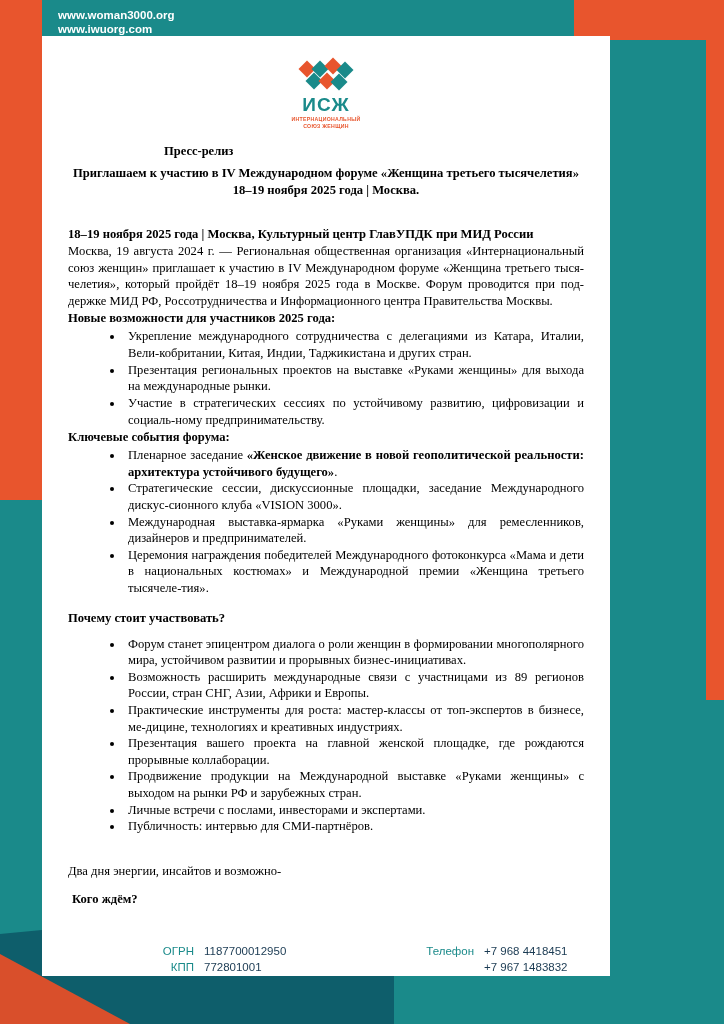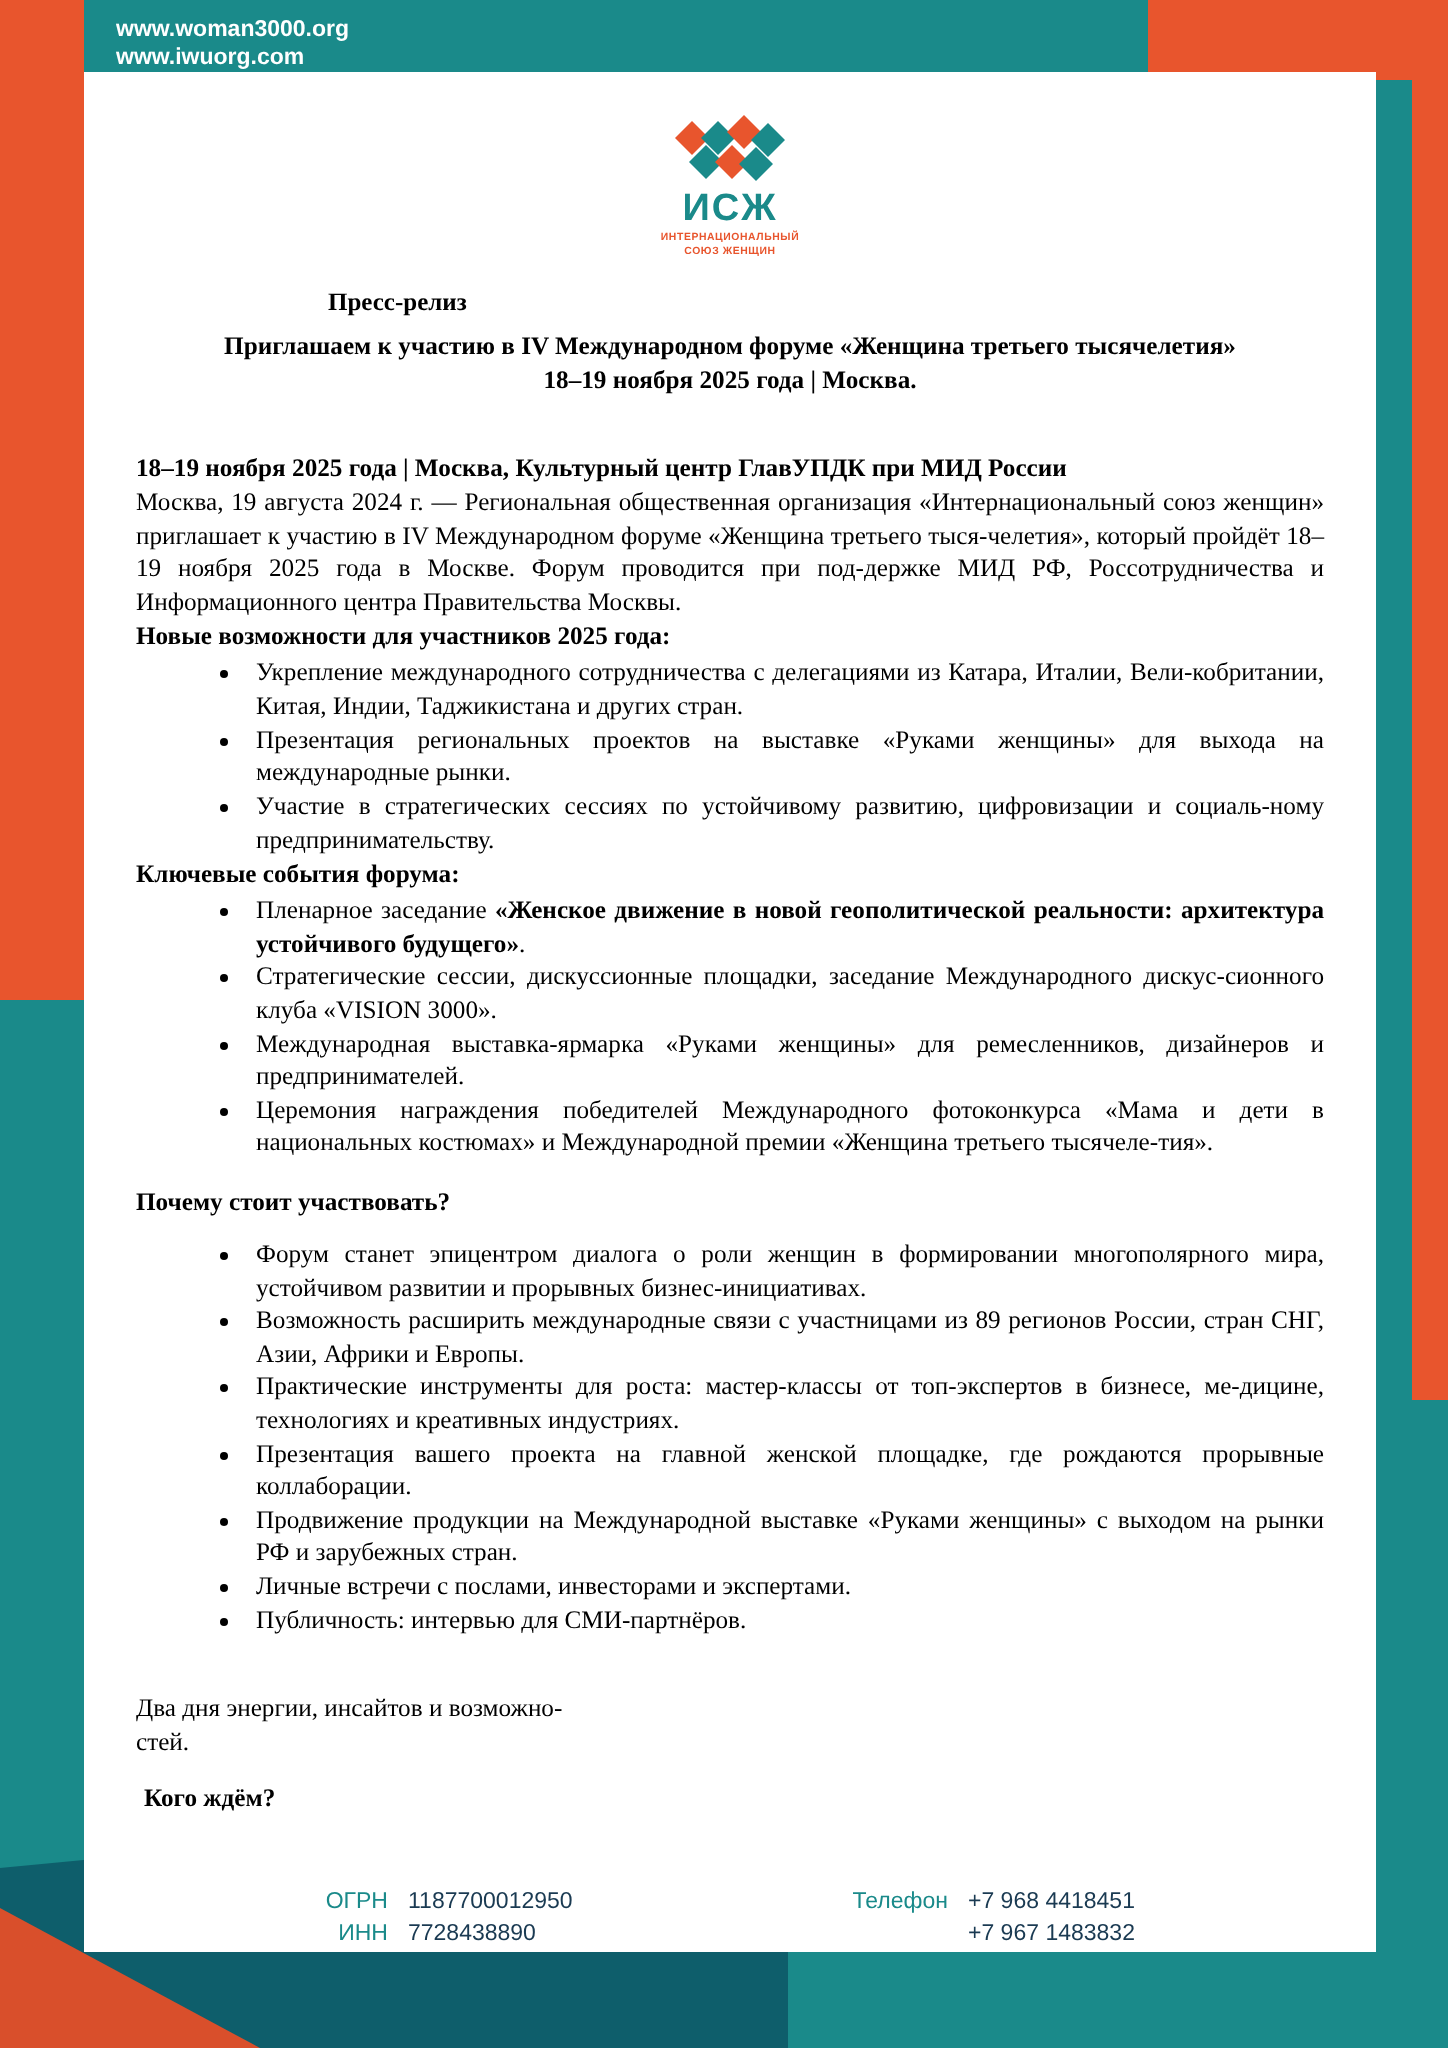--- a/index.html
+++ b/index.html
@@ -74,21 +74,21 @@
     bottom: 0;
     width: 330px;
     height: 120px;
     background: #1a8a8a;
   }
 
   .sheet {
     position: absolute;
     left: 42px;
     top: 36px;
-    width: 646px;
+    width: 568px;
     height: 940px;
     background: #ffffff;
     box-sizing: border-box;
     padding: 10px 26px 8px 26px;
     overflow: hidden;
   }
 
   .site-links {
     position: absolute;
     left: 58px;
@@ -300,32 +300,35 @@
       <li>Возможность расширить международные связи с участницами из 89 регионов России, стран СНГ, Азии, Африки и Европы.</li>
       <li>Практические инструменты для роста: мастер-классы от топ-экспертов в бизнесе, ме-дицине, технологиях и креативных индустриях.</li>
       <li>Презентация вашего проекта на главной женской площадке, где рождаются прорывные коллаборации.</li>
       <li>Продвижение продукции на Международной выставке «Руками женщины» с выходом на рынки РФ и зарубежных стран.</li>
       <li>Личные встречи с послами, инвесторами и экспертами.</li>
       <li>Публичность: интервью для СМИ-партнёров.</li>
     </ul>
 
     <div class="closing">
       <div>Два дня энергии, инсайтов и возможно-</div>
-      <div>стей.</div>
     </div>
 
     <div class="who">Кого ждём?</div>
 
     <div class="contacts">
       <div class="col-left">
         <div class="crow">
           <span class="clabel">ОГРН</span>
           <span class="cval">1187700012950</span>
         </div>
         <div class="crow">
+          <span class="clabel">КПП</span>
+          <span class="cval">772801001</span>
+        </div>
+        <div class="crow">
           <span class="clabel">ИНН</span>
           <span class="cval">7728438890</span>
         </div>
       </div>
       <div class="col-right">
         <div class="crow">
           <span class="clabel r">Телефон</span>
           <span class="cval">+7 968 4418451</span>
         </div>
         <div class="crow">

